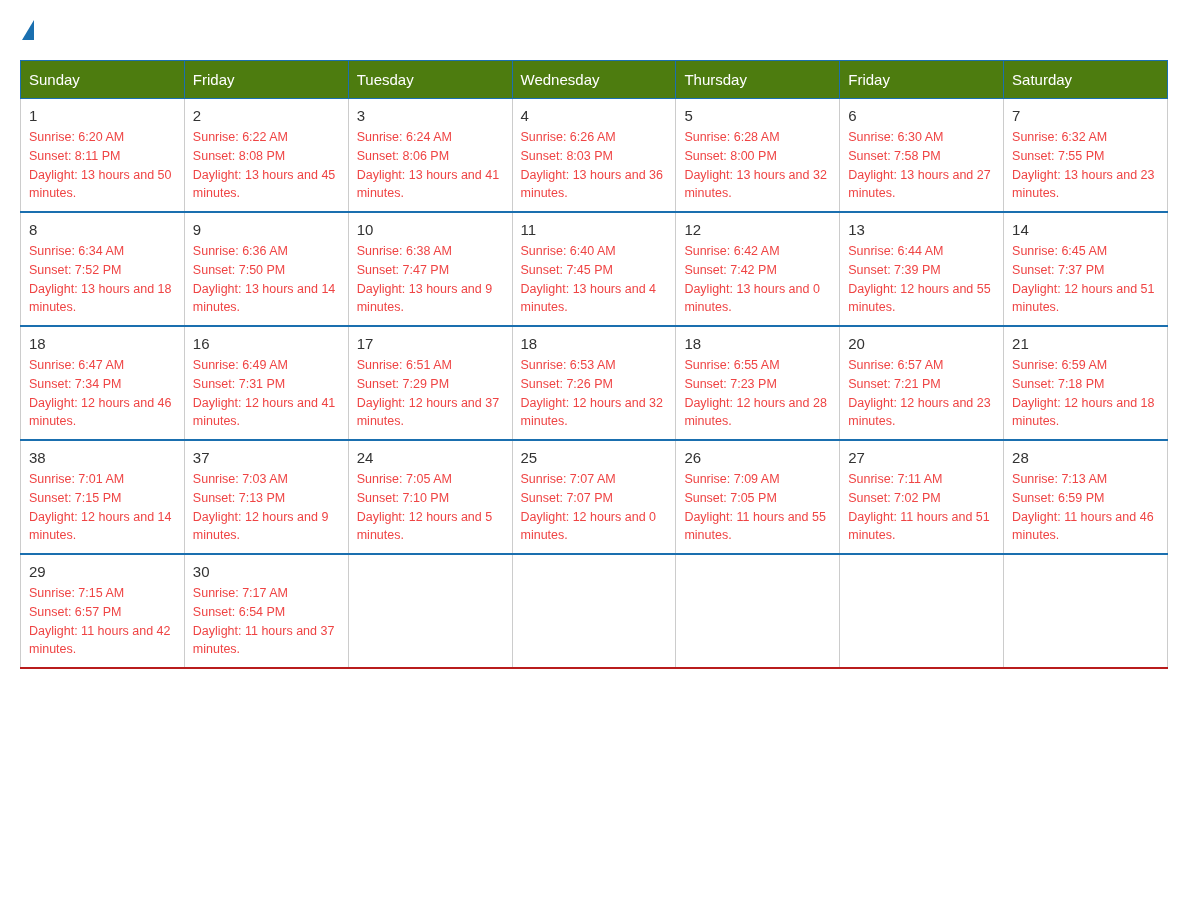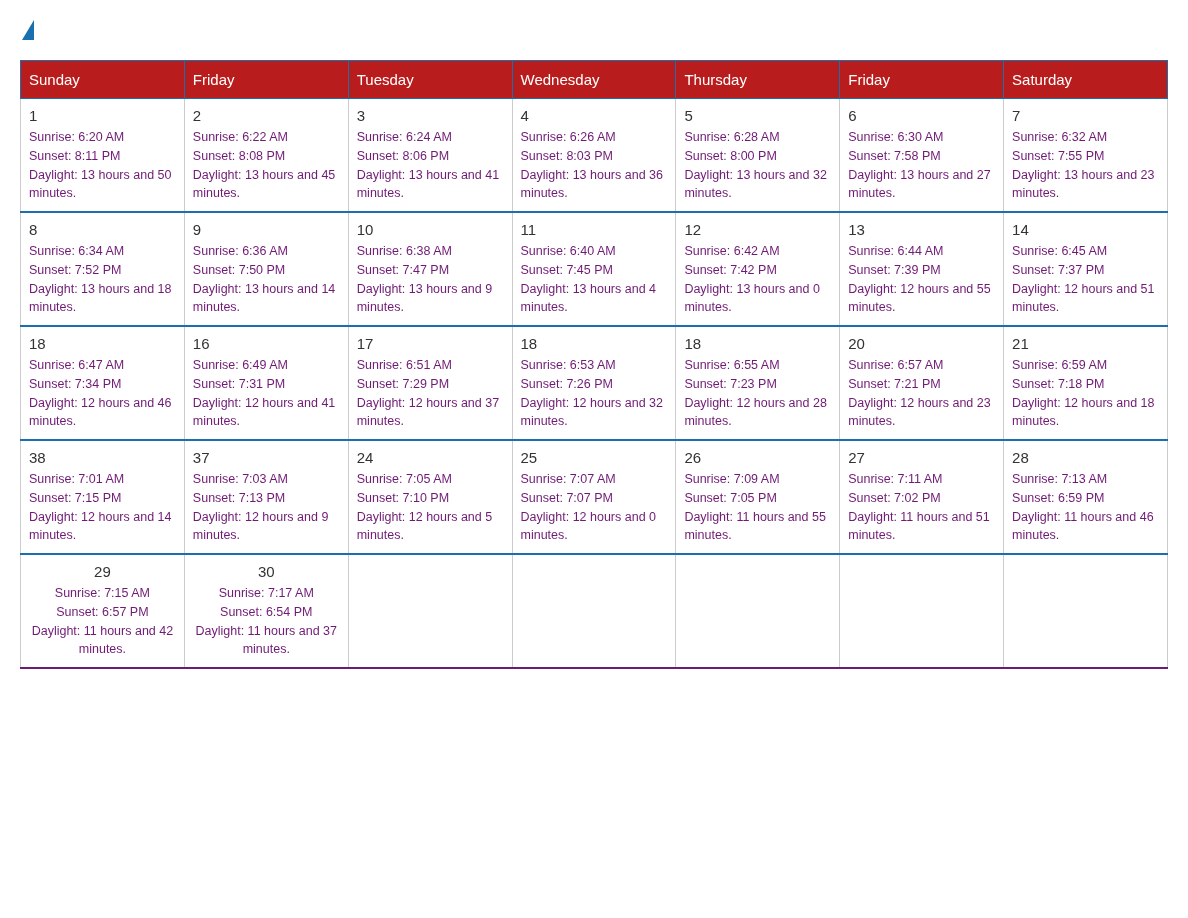--- a/index.html
+++ b/index.html
@@ -58,21 +58,21 @@
     .location {
       font-size: 20px;
       color: #444;
       margin-top: 4px;
     }
     .calendar {
       width: 100%;
       border-collapse: collapse;
     }
     .calendar th {
-      background-color: #b91c1c;
+      background-color: #4d7c0f;
       color: #fff;
       padding: 10px 8px;
       text-align: left;
       font-size: 15px;
       font-weight: normal;
       border: 1px solid #1a6faf;
     }
     .calendar td {
       vertical-align: top;
       padding: 8px;
@@ -88,28 +88,27 @@
     }
     .day-num {
       font-size: 15px;
       font-weight: normal;
       margin-bottom: 4px;
       display: block;
     }
     .day-info {
       font-size: 12.5px;
       line-height: 1.5;
-      color: #701a75;
+      color: #ef4444;
     }
     .empty-cell {
       background: #fff;
     }
     .calendar tbody tr:last-child td {
-      border-bottom: 2px solid #701a75;
-      text-align: center;
+      border-bottom: 2px solid #b91c1c;
     }
   </style>
 </head>
 <body>
 
 <div class="header">
   <div class="logo">
     <div class="logo-block">
       <div class="logo-top-row">
         <span class="logo-text-general"></span>

